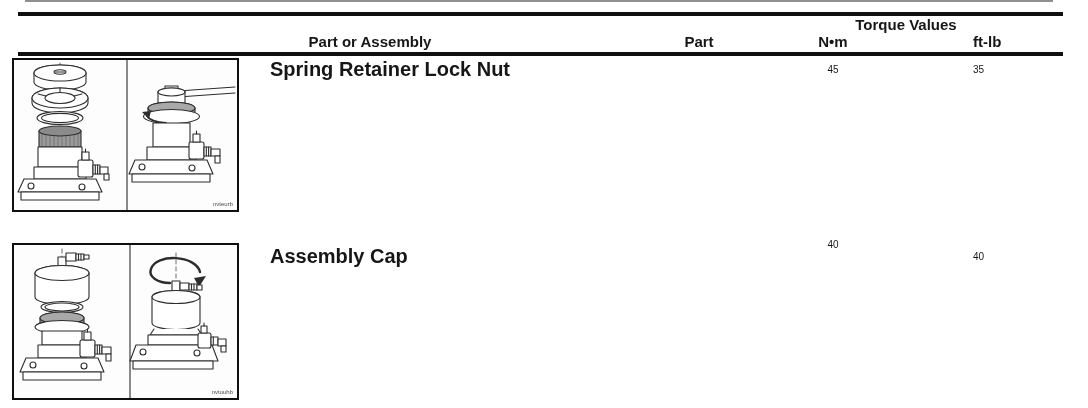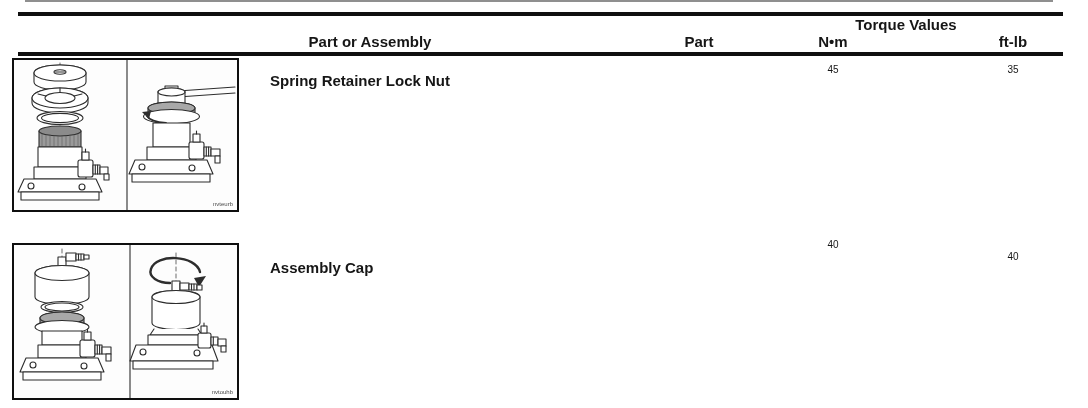--- a/index.html
+++ b/index.html
@@ -12,23 +12,23 @@
     overflow:hidden;
   }
   .abs{position:absolute;}
   .rule-thick{background:#101010;height:4px;}
   .rule-thin{background:#8f8f8f;height:2px;}
   .hdr{
     font-size:15px;font-weight:bold;line-height:17px;
     white-space:nowrap;color:#161616;
   }
   .center{text-align:center;}
-  .right{text-align:center;}
+  .right{text-align:left;}
   .part-name{
-    font-size:15px;font-weight:bold;line-height:18px;white-space:nowrap;margin-top:12px;
+    font-size:20px;font-weight:bold;line-height:18px;white-space:nowrap;
   }
   .val{
     font-size:10px;font-weight:normal;line-height:18px;white-space:nowrap;
   }
   .figure{
     border:2px solid #0f0f0f;background:#fdfdfd;box-sizing:content-box;
   }
   .fig-svg{display:block;}
   .ln{stroke:#2d2d2d;stroke-width:1.1;fill:none;stroke-linejoin:round;stroke-linecap:round;}
   .hatch{stroke:#5a5a5a;stroke-width:0.6;}

